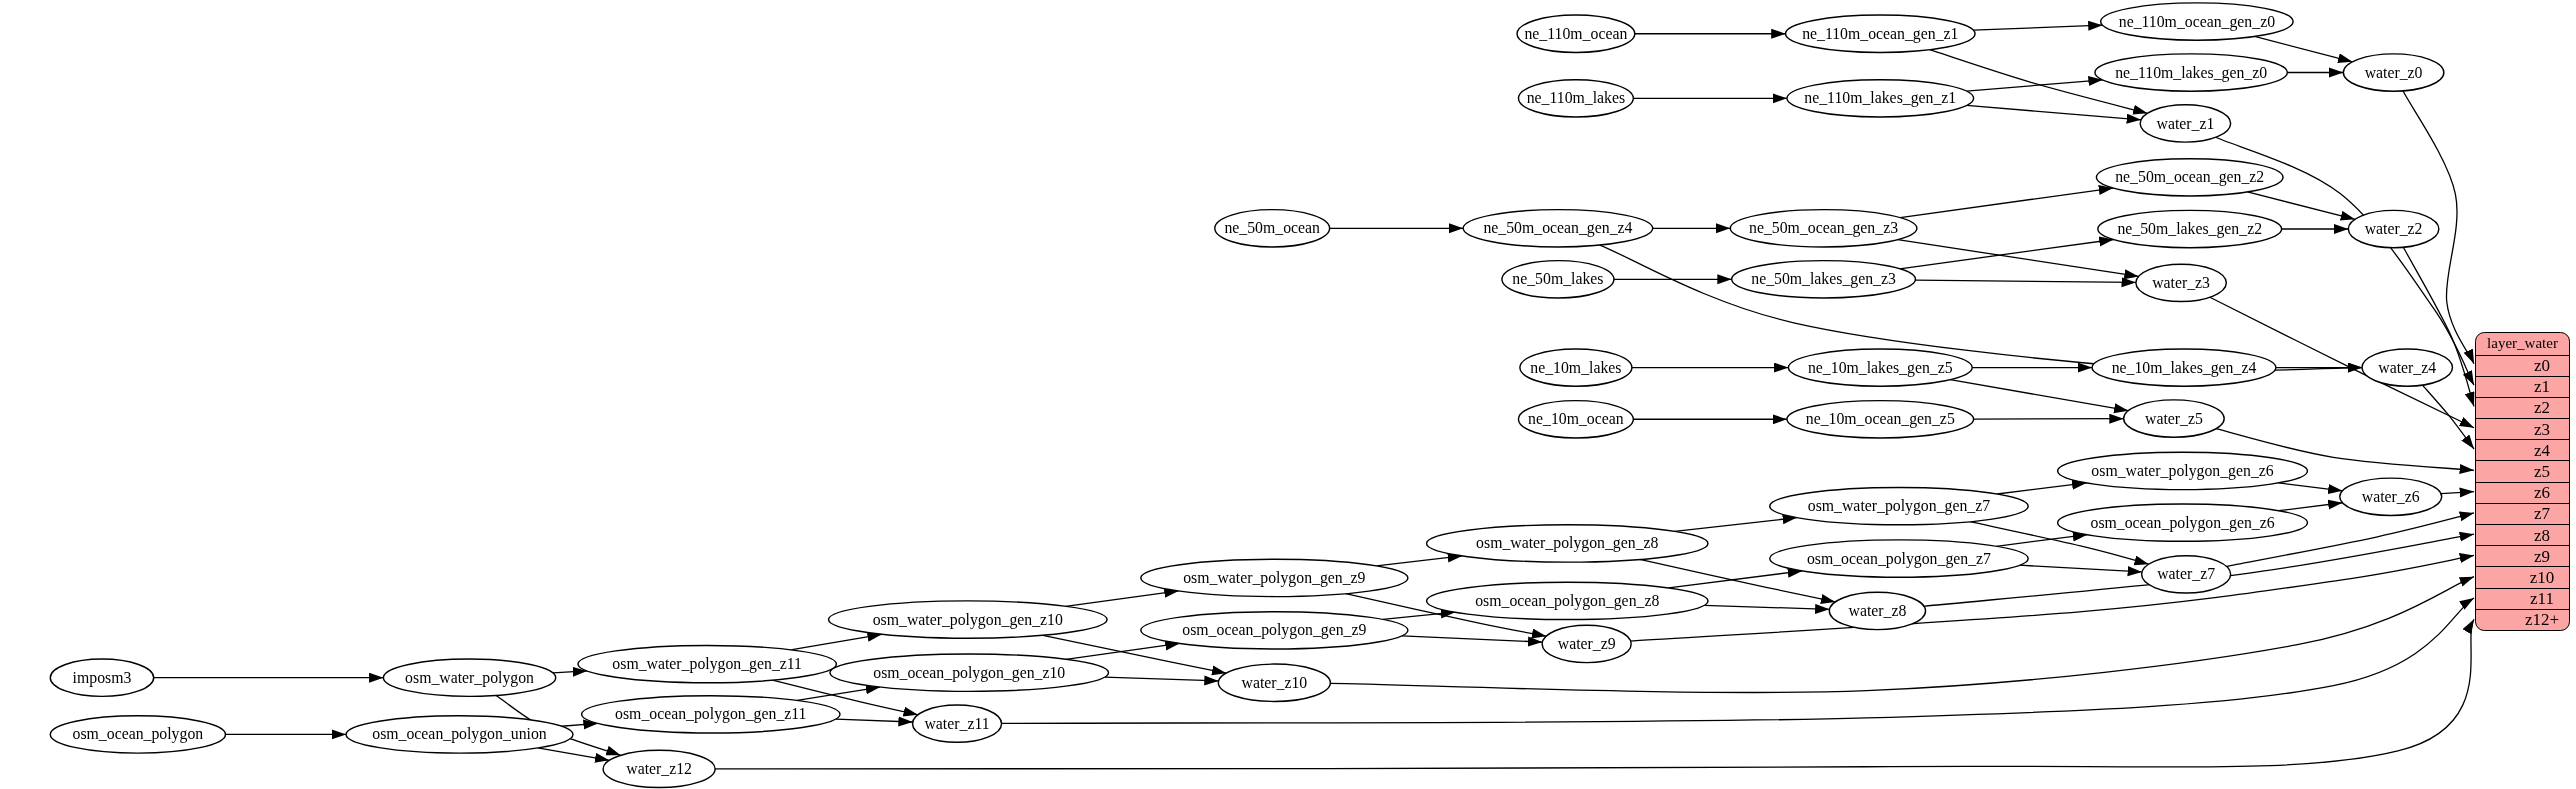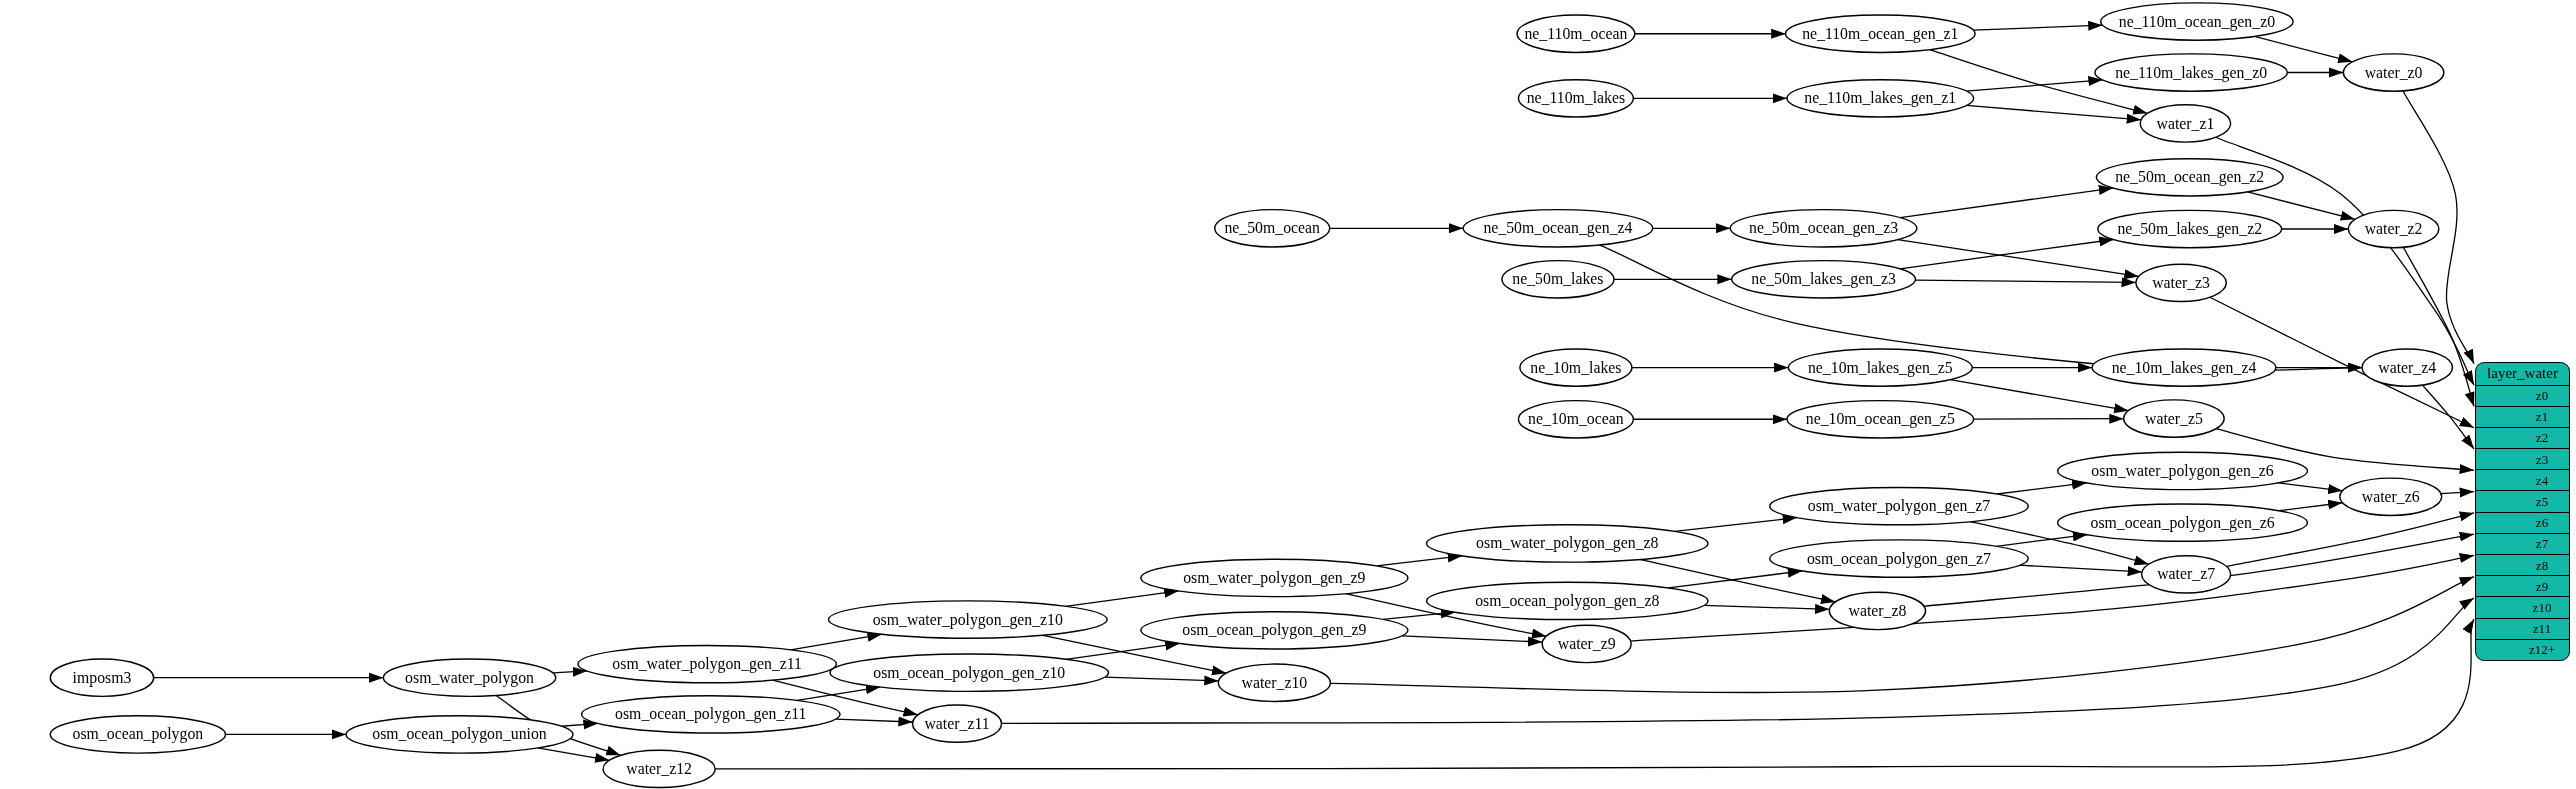--- a/index.html
+++ b/index.html
@@ -7,21 +7,21 @@
        font-family:"Liberation Serif","DejaVu Serif",serif;color:#000;}
   #graph{position:absolute;left:0;top:0;}
   #graph text{font-family:"Liberation Serif","DejaVu Serif",serif;font-size:22px;fill:#000;text-anchor:middle;}
   #layer-table{position:absolute;left:2475px;top:332px;width:95px;height:299px;
        background:#ffb6c1;border:1.4px solid #000;border-radius:9.3px;box-sizing:border-box;
        display:flex;flex-direction:column;}
   .tbl-header{height:21.5px;display:flex;align-items:center;justify-content:center;
        font-size:15px;line-height:1;}
   #tbl-rows{flex:1;display:flex;flex-direction:column;}
   .tbl-row{flex:1;border-top:1.1px solid #000;display:flex;align-items:center;justify-content:center;
-       font-size:13px;line-height:1;padding-left:39px;}
+       font-size:17px;line-height:1;padding-left:39px;}
 </style>
 </head>
 <body>
 
 <svg id="graph" width="2576" height="789" viewBox="0 0 3588 1099">
   <defs>
     <marker id="arrow" markerUnits="userSpaceOnUse" markerWidth="22" markerHeight="16" refX="20" refY="7" orient="auto">
       <path d="M0,0 L20,7 L0,14 Z" fill="#000"></path>
     </marker>
   </defs>
@@ -277,21 +277,21 @@
         <ellipse cx="3045" cy="800" rx="62" ry="26" fill="#ffffff" stroke="#000000" stroke-width="2"></ellipse>
         <text x="3045" y="807">water_z7</text>
       </g>
       <g>
         <ellipse cx="3330" cy="692" rx="71" ry="26" fill="#ffffff" stroke="#000000" stroke-width="2"></ellipse>
         <text x="3330" y="699">water_z6</text>
       </g>
     </g>
 </svg>
 
-<div id="layer-table" style="background: #14b8a6; margin-top: 30px;">
+<div id="layer-table" style="background: #fca5a5;">
   <div class="tbl-header">layer_water</div>
   <div id="tbl-rows">
       <div class="tbl-row">z0</div>
       <div class="tbl-row">z1</div>
       <div class="tbl-row">z2</div>
       <div class="tbl-row">z3</div>
       <div class="tbl-row">z4</div>
       <div class="tbl-row">z5</div>
       <div class="tbl-row">z6</div>
       <div class="tbl-row">z7</div>

